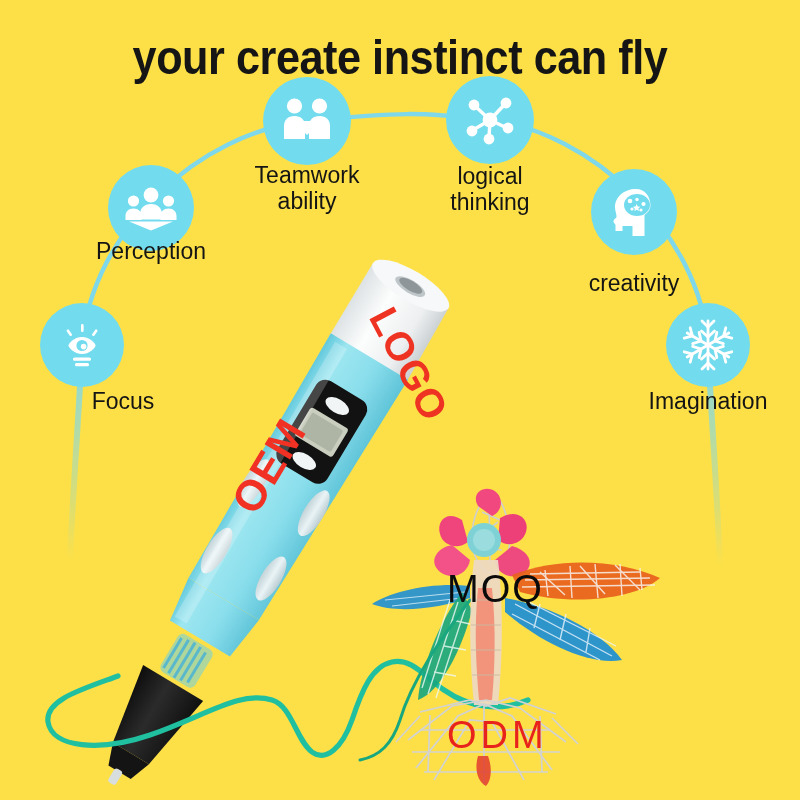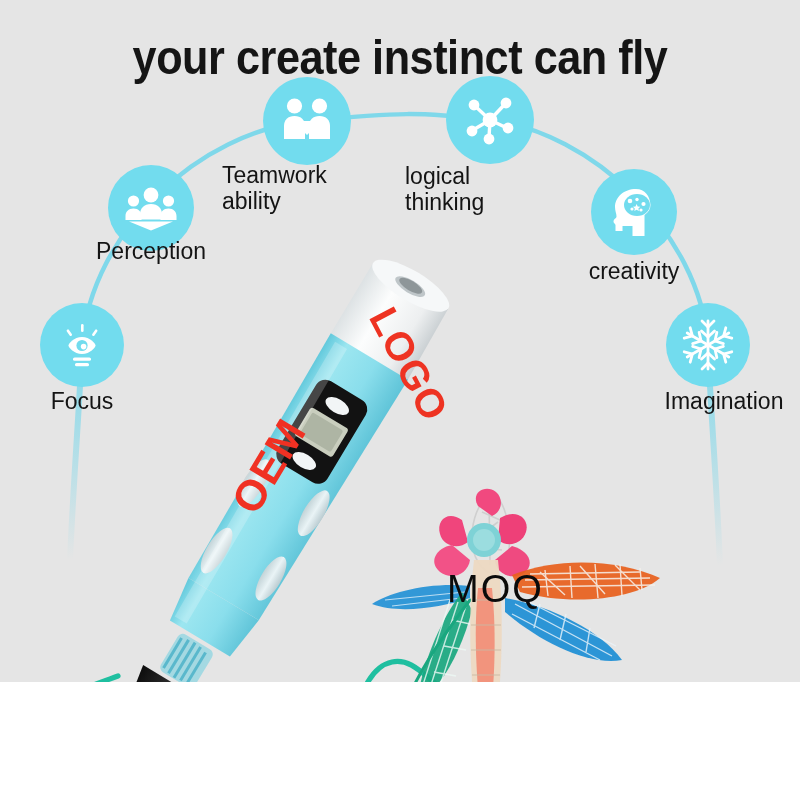--- a/index.html
+++ b/index.html
@@ -3,22 +3,22 @@
 <meta charset="utf-8">
 <style>
   html, body {
     margin: 0;
     padding: 0;
     background: #ffffff;
   }
   #stage {
     position: relative;
     width: 800px;
-    height: 682px;
-    background: #e5e5e5;
+    height: 800px;
+    background: #fde047;
     overflow: hidden;
     font-family: "Liberation Sans", sans-serif;
   }
 
   
   .headline {
     position: absolute;
     top: 30px;
     left: 0;
     width: 800px;
@@ -53,21 +53,21 @@
     top: 0;
     transform: translateX(-50%);
     display: flex;
     align-items: center;
     justify-content: center;
   }
   .badge .blabel {
     position: absolute;
     left: 50%;
     transform: translateX(-50%);
-    text-align: left;
+    text-align: center;
     color: #141414;
     font-size: 23px;
     font-weight: normal;
     line-height: 1.12;
     white-space: nowrap;
     font-family: "Liberation Sans Narrow", "Liberation Sans", sans-serif;
   }
   .badge .blabel.two-line { white-space: normal; width: 170px; }
 
   
@@ -152,21 +152,21 @@
           <rect x="12" y="10" width="2.6" height="7.5" rx="1.3" transform="rotate(-35 13.3 13.7)"></rect>
           <rect x="37.5" y="10" width="2.6" height="7.5" rx="1.3" transform="rotate(35 38.8 13.7)"></rect>
           <path d="M26 18c-8 0-13.5 6.5-13.5 8.5S18 35 26 35s13.5-6.5 13.5-8.5S34 18 26 18z"></path>
           <ellipse cx="26" cy="26.5" rx="5.6" ry="5.6" fill="#72DCEE"></ellipse>
           <circle cx="27.6" cy="27.6" r="2.8" fill="#ffffff"></circle>
           <rect x="17" y="38.5" width="18" height="3.3" rx="1.6"></rect>
           <rect x="19" y="44" width="14" height="3.3" rx="1.6"></rect>
         </g>
       </svg>
     </div>
-    <div class="blabel" style="top:86px;">Focus</div>
+    <div class="blabel" style="top:86px;margin-left:41px;">Focus</div>
   </div>
 
   <div class="badge" style="left:151px; top:165px;">
     <div class="disc" style="width:86px;height:86px;">
       <svg width="56" height="52" viewBox="0 0 56 52">
         <g fill="#ffffff">
           <circle cx="28" cy="13" r="7.4"></circle>
           <path d="M28 22c-7 0-11 4.4-11 10.5v5h22v-5C39 26.4 35 22 28 22z"></path>
           <circle cx="10.5" cy="19" r="5.6"></circle>
           <path d="M10.5 26.5c-5 0-8 3.2-8 7.6v4h16v-4c0-4.4-3-7.6-8-7.6z"></path>
@@ -229,21 +229,21 @@
         <g fill="#ffffff">
           <circle cx="24" cy="16" r="2.3"></circle>
           <circle cx="31" cy="14.5" r="1.7"></circle>
           <circle cx="37.5" cy="19" r="2.1"></circle>
           <circle cx="26" cy="24" r="1.6"></circle>
           <circle cx="35" cy="25" r="1.6"></circle>
           <path d="M30.6 19l1.1 2.4 2.6.3-1.9 1.8.5 2.6-2.3-1.3-2.3 1.3.5-2.6-1.9-1.8 2.6-.3z"></path>
         </g>
       </svg>
     </div>
-    <div class="blabel" style="top:90px;">creativity</div>
+    <div class="blabel" style="top:102px;">creativity</div>
   </div>
 
   <div class="badge" style="left:708px; top:303px;">
     <div class="disc" style="width:84px;height:84px;">
       <svg width="54" height="54" viewBox="0 0 54 54">
         <g stroke="#ffffff" stroke-width="2.8" stroke-linecap="round" fill="none">
           <g>
             <line x1="27" y1="3" x2="27" y2="51"></line>
             <line x1="27" y1="9" x2="21" y2="3"></line>
             <line x1="27" y1="9" x2="33" y2="3"></line>
@@ -272,21 +272,21 @@
             <line x1="27" y1="19" x2="20.5" y2="13"></line>
             <line x1="27" y1="19" x2="33.5" y2="13"></line>
             <line x1="27" y1="45" x2="21" y2="51"></line>
             <line x1="27" y1="45" x2="33" y2="51"></line>
             <line x1="27" y1="35" x2="20.5" y2="41"></line>
             <line x1="27" y1="35" x2="33.5" y2="41"></line>
           </g>
         </g>
       </svg>
     </div>
-    <div class="blabel" style="top:86px;margin-left:16px;">Imagination</div>
+    <div class="blabel" style="top:86px;">Imagination</div>
   </div>
 
   <svg class="pen-layer" width="800" height="800" viewBox="0 0 800 800">
     <defs>
       <linearGradient id="bodyGrad" x1="0" y1="0" x2="1" y2="0">
         <stop offset="0%" stop-color="#62C9DC"></stop>
         <stop offset="22%" stop-color="#9CE6F0"></stop>
         <stop offset="60%" stop-color="#8ADEEC"></stop>
         <stop offset="100%" stop-color="#5FC4D8"></stop>
       </linearGradient>

